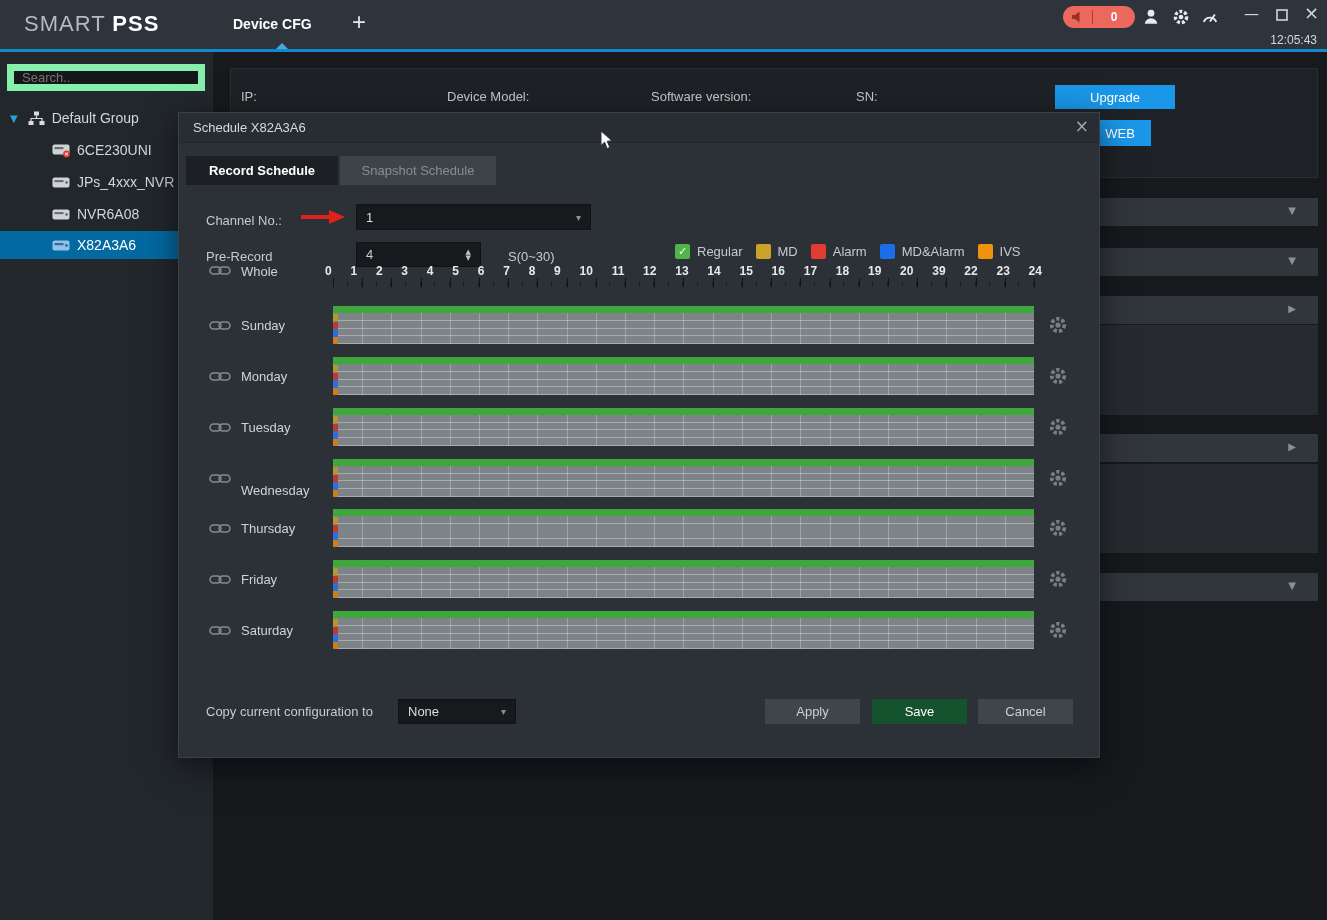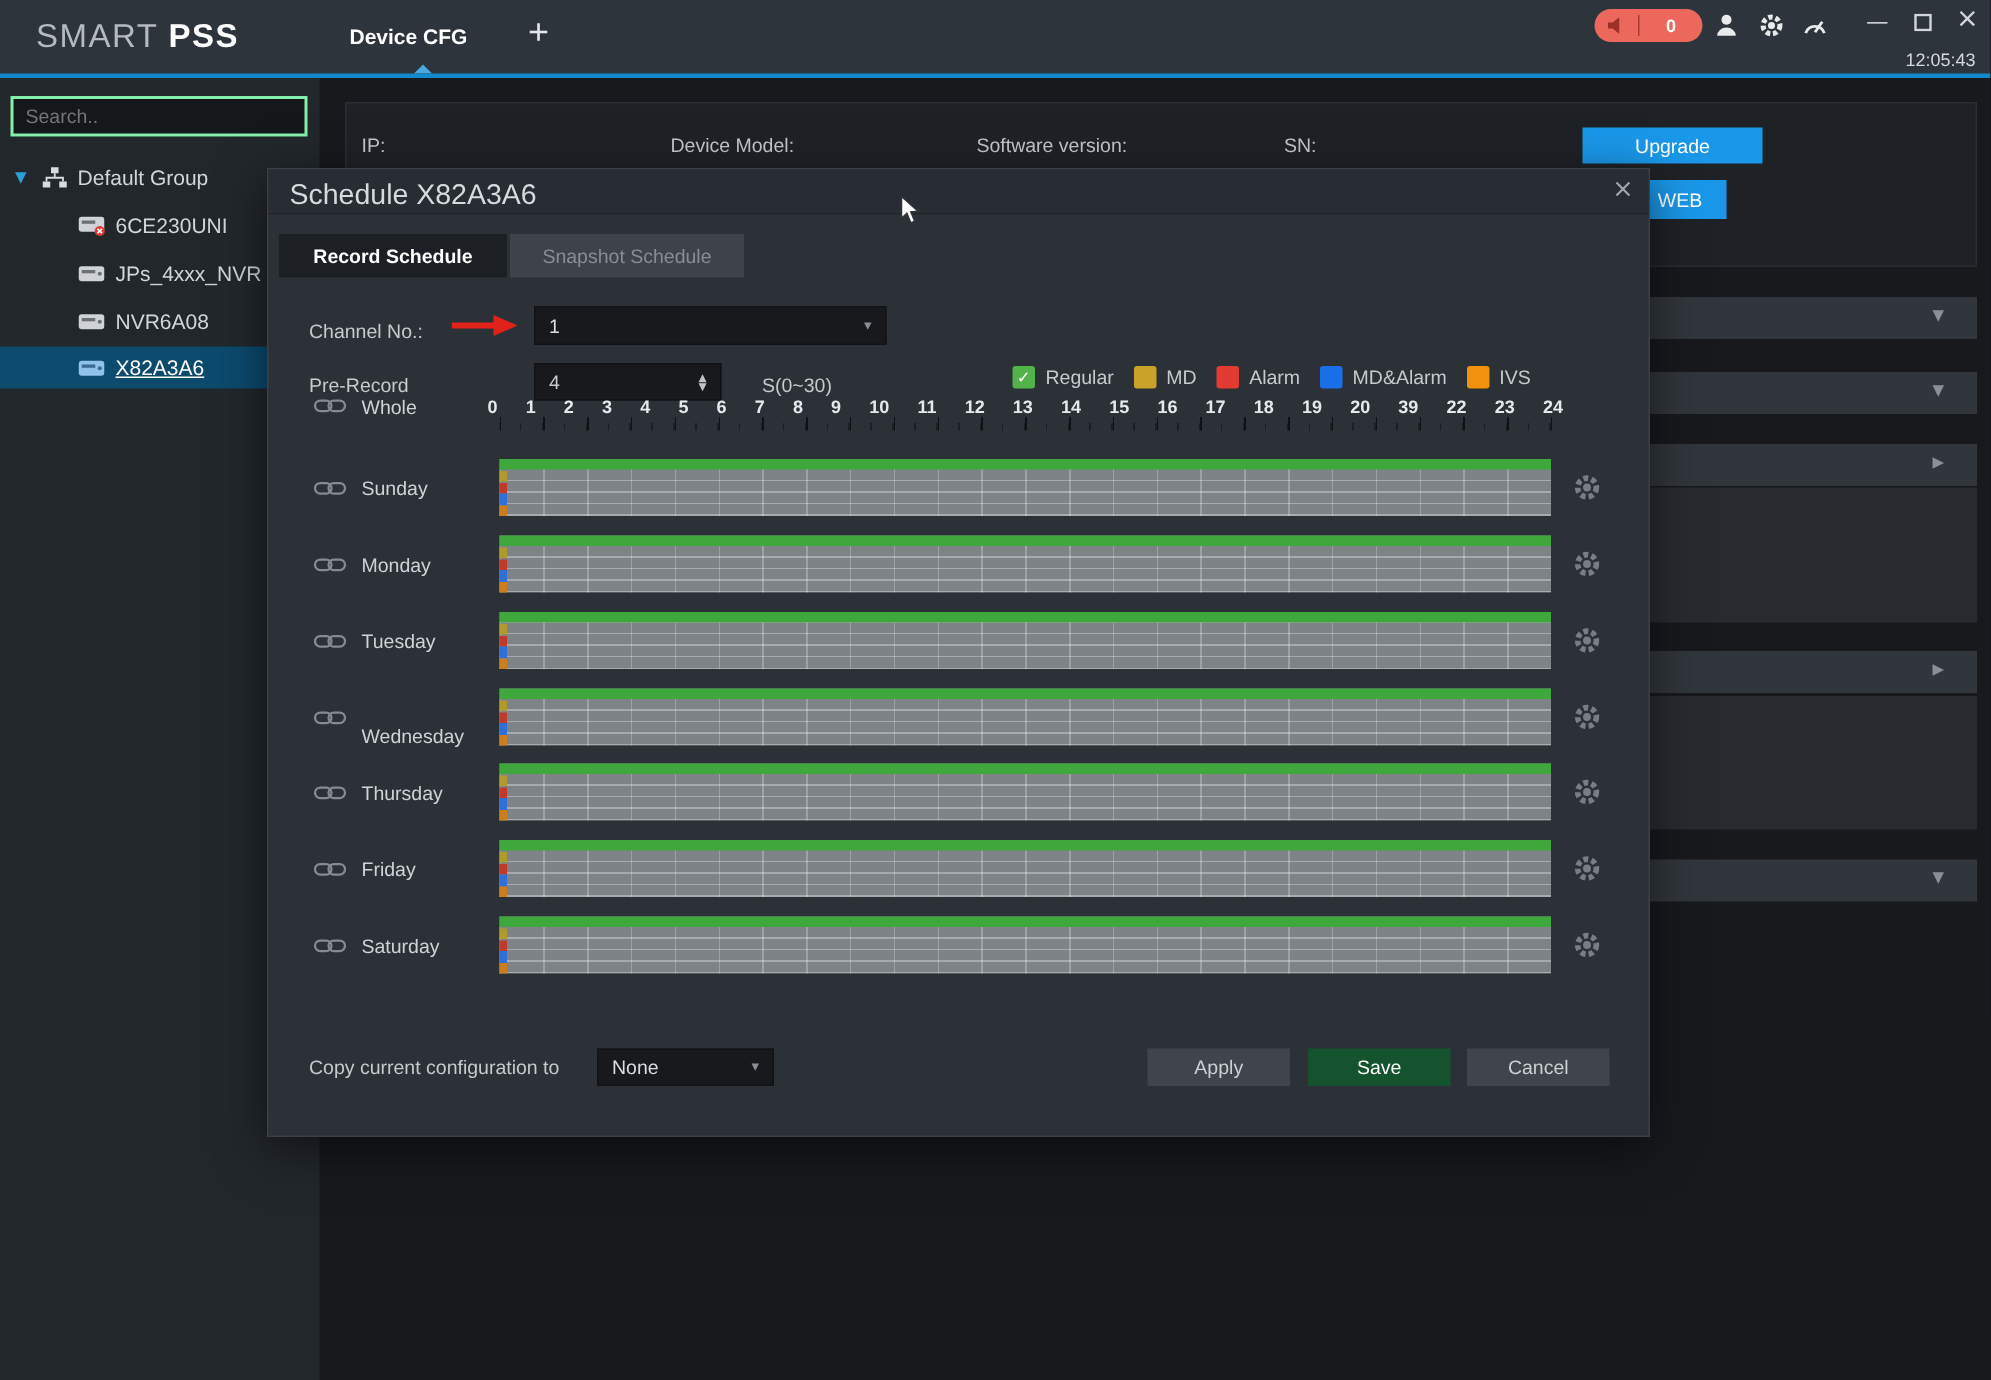--- a/index.html
+++ b/index.html
@@ -20,43 +20,43 @@
      background:#ec685c; display:flex; align-items:center; }
   .alarm-pill .divider { width:1px; height:14px; background:rgba(120,20,10,.55); margin-left:6px; }
   .alarm-pill .count { flex:1; text-align:center; color:#fff; font-size:12px; font-weight:bold; }
   .tb-icon { position:absolute; top:8px; width:18px; height:18px; }
   .win-btn { position:absolute; top:5px; color:#d2d6da; font-size:15px; font-family:"DejaVu Sans",sans-serif; }
   .tb-time { position:absolute; right:10px; top:33px; color:#d4d8db; font-size:12px; }
 
   
   #sidebar { position:absolute; left:0; top:52px; width:213px; height:868px; background:#22272c; z-index:10; }
   .searchbox { position:absolute; left:7px; top:12px; width:198px; height:27px; background:#15181b;
-     border:2px solid #86efac; display:flex; align-items:center; }
+     border:7px solid #86efac; display:flex; align-items:center; }
   .searchbox input { flex:1; background:transparent; border:none; outline:none; color:#9aa0a6;
      font-size:13px; padding:0 8px; font-family:inherit; }
   .searchbox .mag { margin-right:7px; }
   .tree-row { position:absolute; left:0; width:213px; height:28px; display:flex; align-items:center; color:#d2d6da; font-size:14px; }
-  .tree-row.selected { background:#0c4a6e; color:#fff;text-decoration:underline; }
+  .tree-row.selected { background:#0369a1; color:#fff; }
   .tw { display:inline-block; }
 
   
   #main { position:absolute; left:213px; top:52px; width:1114px; height:868px; background:#17191d; z-index:1; }
   .dev-panel { position:absolute; left:17px; top:16px; width:1088px; height:110px; background:#1e2226; border:1px solid #282d32; }
   .dev-label { position:absolute; top:20px; color:#c3c7cb; font-size:13px; }
   .blue-btn { position:absolute; background:#1a97e8; color:#fff; border:none; font-size:13px;
      display:flex; align-items:center; justify-content:center; font-family:inherit; }
   .acc-bar { position:absolute; left:877px; width:228px; height:28px; background:#31363c; }
   .acc-bar .chev { position:absolute; right:22px; top:7px; color:#8a9096; font-size:10px; font-family:"DejaVu Sans",sans-serif; }
   .acc-panel { position:absolute; left:877px; width:228px; background:#272b30; }
 
   
   #dialog { position:absolute; left:178px; top:112px; width:922px; height:646px; background:#2c3137;
      border:1px solid #3a4046; box-shadow:0 8px 30px rgba(0,0,0,.55); z-index:40; }
   .dlg-titlebar { position:absolute; left:0; top:0; width:100%; height:30px; background:#282d33; border-bottom:1px solid #22262b; }
-  .dlg-title { position:absolute; left:14px; top:7px; color:#d6dade; font-size:19px; }
+  .dlg-title { position:absolute; left:14px; top:7px; color:#d6dade; font-size:13px; }
   .dlg-close { position:absolute; right:10px; top:3px; color:#a0a6ac; font-size:17px;
      font-family:"DejaVu Sans",sans-serif; cursor:default; }
   .dlg-tab { position:absolute; top:43px; height:29px; display:flex; align-items:center; justify-content:center; font-size:13px; }
   .dlg-tab.active { left:7px; width:152px; background:#1c1f23; color:#fff; font-weight:bold; }
   .dlg-tab.inactive { left:161px; width:156px; background:#3e434a; color:#878d93; }
   .fld-label { position:absolute; color:#c6cacd; font-size:13px; }
   .dd { position:absolute; background:#17191c; border:1px solid #101215; color:#dadee2;
      display:flex; align-items:center; padding:0 9px; font-size:13px; }
   .dd .caret { margin-left:auto; color:#8a9096; font-size:10px; font-family:"DejaVu Sans",sans-serif; }
   .spinner { position:absolute; left:177px; top:129px; width:125px; height:25px; background:#17191c;

